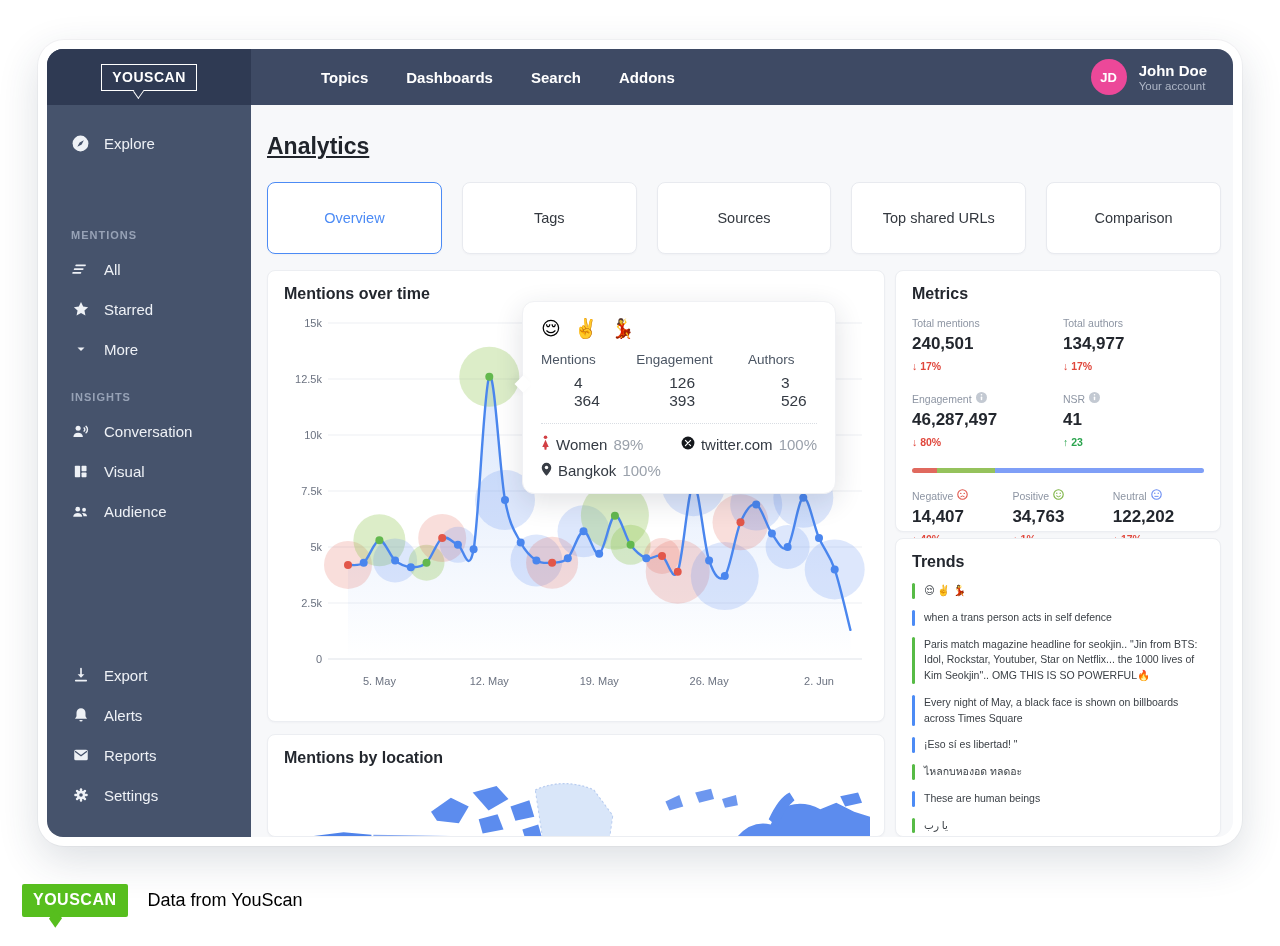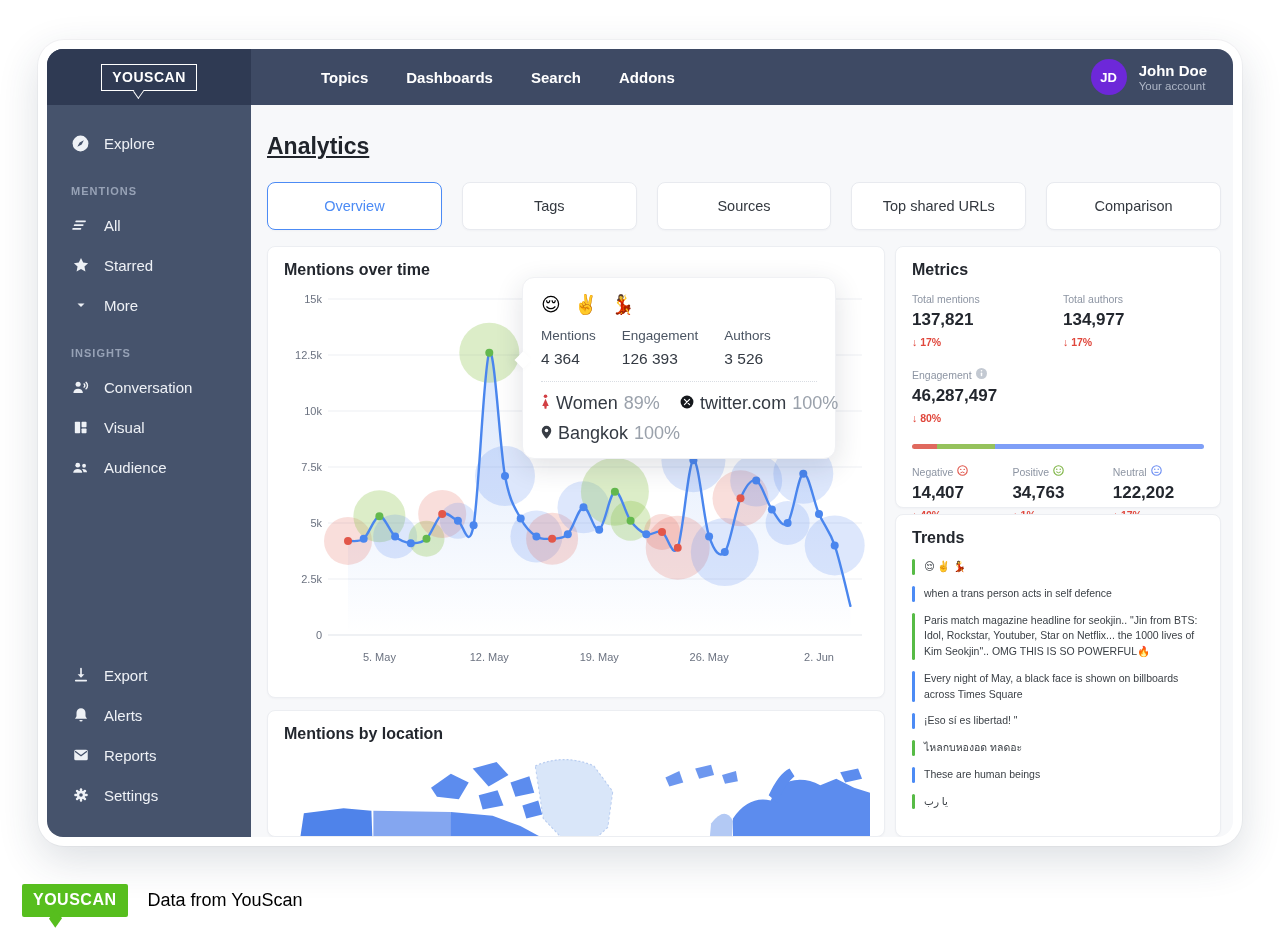--- a/index.html
+++ b/index.html
@@ -8,58 +8,58 @@
   .app { width:100%; height:100%; border-radius:16px; overflow:hidden; display:flex; flex-direction:column; background:#f7f8fa; }
 
   
   .topbar { height:56px; flex:none; display:flex; align-items:stretch; background:#3E4A64; }
   .logo-block { width:204px; flex:none; background:#2F3A53; display:flex; align-items:center; justify-content:center; cursor:pointer; }
   .bubble { position:relative; border:1.5px solid #fff; padding:4px 10px 5px; color:#fff; font-weight:bold; font-size:14px; letter-spacing:.5px; }
   .bubble .tail { position:absolute; bottom:-6.5px; left:32px; width:9px; height:9px; background:#2F3A53; border-right:1.5px solid #fff; border-bottom:1.5px solid #fff; transform:rotate(55deg) skewX(20deg); }
   .topnav { display:flex; align-items:center; gap:38px; padding-left:30px;margin-left:40px; }
   .topnav .nav-item { color:#fff; font-size:15px; font-weight:bold; cursor:pointer; }
   .account { margin-left:auto; display:flex; align-items:center; gap:12px; padding-right:26px; cursor:pointer; }
-  .avatar { width:36px; height:36px; border-radius:50%; background:#6d28d9; color:#fff; font-size:13px; font-weight:bold; display:flex; align-items:center; justify-content:center; }
+  .avatar { width:36px; height:36px; border-radius:50%; background:#ec4899; color:#fff; font-size:13px; font-weight:bold; display:flex; align-items:center; justify-content:center; }
   .acc-name { color:#fff; font-size:15px; font-weight:bold; line-height:1.2; }
   .acc-sub { color:#aeb6c6; font-size:11.5px; }
 
   
   .body { flex:1; display:flex; min-height:0; }
-  .sidebar { width:204px; flex:none; background:#46536C; display:flex; flex-direction:column; padding:18px 0 22px; color:#eef1f6; }
+  .sidebar { width:204px; flex:none; background:#46536C; display:flex; flex-direction:column; padding:18px 0 22px; color:#eef1f6;gap:44px; }
   .side-item { display:flex; align-items:center; gap:14px; height:40px; padding-left:24px; font-size:15px; cursor:pointer; }
   .side-item .ic { width:19px; height:19px; flex:none; display:flex; align-items:center; justify-content:center; }
   .side-title { font-size:11px; letter-spacing:1px; color:#97A2B6; padding-left:24px; margin:22px 0 8px; font-weight:bold; }
   .side-bottom { margin-top:auto; }
 
   
   .main { flex:1; min-width:0; padding:24px 12px 0 16px; display:flex; flex-direction:column; overflow:hidden; }
   .page-title { font-size:23px; font-weight:bold; color:#20242B; margin:4px 0 22px 0;text-decoration:underline; }
   .tabs { display:flex; gap:20px; margin-bottom:16px; }
-  .tab { flex:1; height:48px; background:#fff; border:1px solid #e8eaef; border-radius:8px; display:flex; align-items:center; justify-content:center; font-size:14.5px; color:#33383F; cursor:pointer; box-shadow:0 1px 2px rgba(30,40,60,.03); }
+  .tab { flex:1; height:72px; background:#fff; border:1px solid #e8eaef; border-radius:8px; display:flex; align-items:center; justify-content:center; font-size:14.5px; color:#33383F; cursor:pointer; box-shadow:0 1px 2px rgba(30,40,60,.03); }
   .tab.active { border:1px solid #4C8BF5; color:#4C8BF5; }
 
   .content { flex:1; display:flex; gap:10px; min-height:0; }
   .col-left { width:618px; flex:none; display:flex; flex-direction:column; gap:12px; min-height:0; }
   .col-right { flex:1; display:flex; flex-direction:column; gap:6px; min-height:0; }
   .card { background:#fff; border:1px solid #eceef2; border-radius:8px; padding:14px 16px; box-shadow:0 1px 2px rgba(30,40,60,.03); }
   .card h2 { font-size:16px; font-weight:bold; color:#23272E; }
 
   
   .chart-card { height:452px; position:relative; }
   .chart-card h2 { margin-bottom:4px; }
   .axis-label { font-size:11px; fill:#6b7280; }
   .tooltip { position:absolute; left:254px; top:30px; width:314px; background:#fff; border:1px solid #f0f1f4; border-radius:12px; box-shadow:0 8px 28px rgba(35,45,65,.14); padding:15px 18px 14px; z-index:5; }
   .tt-arrow { position:absolute; left:-6px; top:76px; width:12px; height:12px; background:#fff; transform:rotate(45deg); box-shadow:-3px 3px 8px rgba(35,45,65,.06); }
   .tt-emojis { font-size:19px; letter-spacing:4px; margin-bottom:12px; }
   .tt-stats { display:flex; gap:26px; }
   .tt-stat .l { font-size:13.5px; color:#4b5563; }
-  .tt-stat .v { font-size:15.5px; color:#343a43; margin-top:7px; }
+  .tt-stat .v { font-size:15.5px; color:#343a43; margin-top:7px;margin-left:33px; }
   .tt-divider { border-top:1.5px dotted #d9dde3; margin:13px 0 11px; }
   .tt-details { display:grid; grid-template-columns:1.05fr 1fr; row-gap:9px; }
-  .tt-detail { display:flex; align-items:center; gap:6px; font-size:18px; color:#343a43;text-align:center; }
+  .tt-detail { display:flex; align-items:center; gap:6px; font-size:15px; color:#343a43;text-align:center; }
   .tt-detail .pct { color:#9aa1ab; }
 
   
   .metrics-card { height:262px; flex:none; }
   .m-grid { display:grid; grid-template-columns:1fr 1fr; column-gap:10px; row-gap:20px; margin-top:14px; }
   .m-label { font-size:10.5px; color:#8d95a3; display:flex; align-items:center; gap:4px; }
   .m-value { font-size:17px; font-weight:bold; color:#23272E; margin-top:5px; }
   .m-delta { font-size:10.5px; margin-top:6px; font-weight:bold; }
   .down { color:#E0473C; } .up { color:#2BA44E; }
   .sbar { display:flex; height:5px; border-radius:3px; overflow:hidden; margin:20px 0 16px; }
@@ -405,36 +405,45 @@
               </svg>
             </section>
           </div>
 
           <div class="col-right">
             <section class="card metrics-card">
               <h2>Metrics</h2>
               <div class="m-grid" id="m-grid">
                   <div class="m-item">
                     <div class="m-label">Total mentions</div>
-                    <div class="m-value">137,821</div>
+                    <div class="m-value">240,501</div>
                     <div class="m-delta down"><span>↓ </span><span>17%</span></div>
                   </div>
                   <div class="m-item">
                     <div class="m-label">Total authors</div>
                     <div class="m-value">134,977</div>
                     <div class="m-delta down"><span>↓ </span><span>17%</span></div>
                   </div>
                   <div class="m-item">
                     <div class="m-label">Engagement<span><svg width="11" height="11" viewBox="0 0 12 12">
                           <circle cx="6" cy="6" r="6" fill="#c3c9d2"></circle>
                           <rect x="5.2" y="5" width="1.6" height="4" rx="0.8" fill="#fff"></rect>
                           <circle cx="6" cy="3" r="0.9" fill="#fff"></circle>
                         </svg></span></div>
                     <div class="m-value">46,287,497</div>
                     <div class="m-delta down"><span>↓ </span><span>80%</span></div>
+                  </div>
+                  <div class="m-item">
+                    <div class="m-label">NSR<span><svg width="11" height="11" viewBox="0 0 12 12">
+                          <circle cx="6" cy="6" r="6" fill="#c3c9d2"></circle>
+                          <rect x="5.2" y="5" width="1.6" height="4" rx="0.8" fill="#fff"></rect>
+                          <circle cx="6" cy="3" r="0.9" fill="#fff"></circle>
+                        </svg></span></div>
+                    <div class="m-value">41</div>
+                    <div class="m-delta up"><span>↑ </span><span>23</span></div>
                   </div>
                 </div>
               <div class="sbar" id="sbar">
                   <div style="width: 8.5%; background: rgb(224, 105, 94);"></div>
                   <div style="width: 20%; background: rgb(149, 194, 92);"></div>
                   <div style="width: 71.5%; background: rgb(127, 159, 247);"></div>
                 </div>
               <div class="s-grid" id="s-grid">
                   <div class="m-item">
                     <div class="m-label">Negative <span><svg width="11" height="11" viewBox="0 0 14 14">

